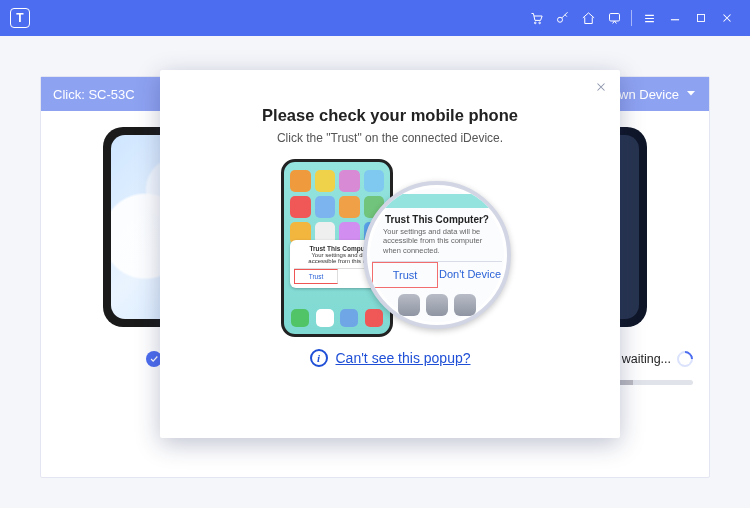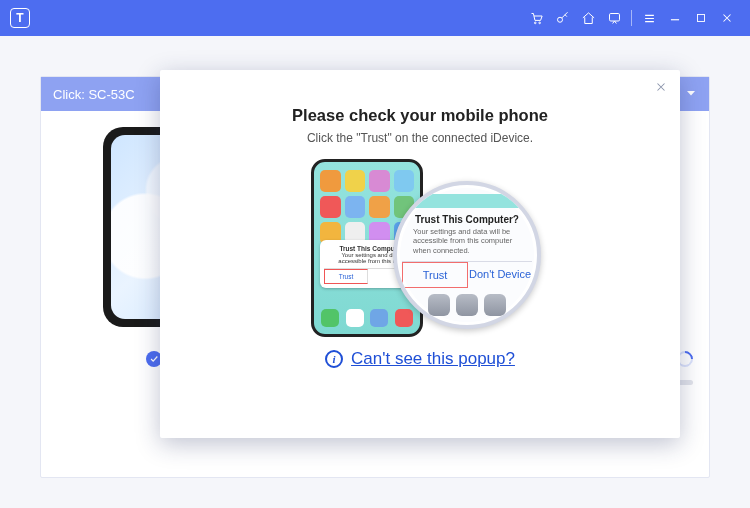--- a/index.html
+++ b/index.html
@@ -149,21 +149,21 @@
     border: 1.5px solid #8ea2f2;
     border-radius: 4px;
     background:#eef1fe;
     display:flex; align-items:center; justify-content:center;
   }
 
   
   .modal {
     position:absolute;
     left:160px; top:70px;
-    width: 520px; height: 368px;
+    width: 460px; height: 368px;
     background:#fff;
     box-shadow: 0 6px 24px rgba(30,40,90,.28);
     border-radius:2px;
     padding: 16px 20px 6px;
     z-index: 10;
   }
   .modal .close {
     position:absolute; top:8px; right:10px;
     width:18px;height:18px; color:#8b94ab; cursor:pointer;
     display:flex;align-items:center;justify-content:center;
@@ -232,21 +232,21 @@
 
   .info-row{
     display:flex;align-items:center;justify-content:center;gap:8px;
     margin-top:10px;
   }
   .info-ico{
     width:18px;height:18px;border:2px solid #1f4fd6;border-radius:50%;
     color:#1f4fd6;font-weight:700;font-style:italic;
     display:flex;align-items:center;justify-content:center;font-size:11px;font-family:Georgia,serif;
   }
-  .info-link{color:#1f4fd6;font-size:17px;text-decoration:underline;cursor:pointer;}
+  .info-link{color:#1f4fd6;font-size:14px;text-decoration:underline;cursor:pointer;}
 
   .continue-btn{
     position:absolute; right:20px; bottom:14px;
     width:118px;height:30px; border:1px solid #8ea2f2; border-radius:3px;
     background:#fff; color:#4d6df0; font-size:13px;
     display:flex;align-items:center;justify-content:center;cursor:pointer;
   }
 </style>
 </head>
 <body>

